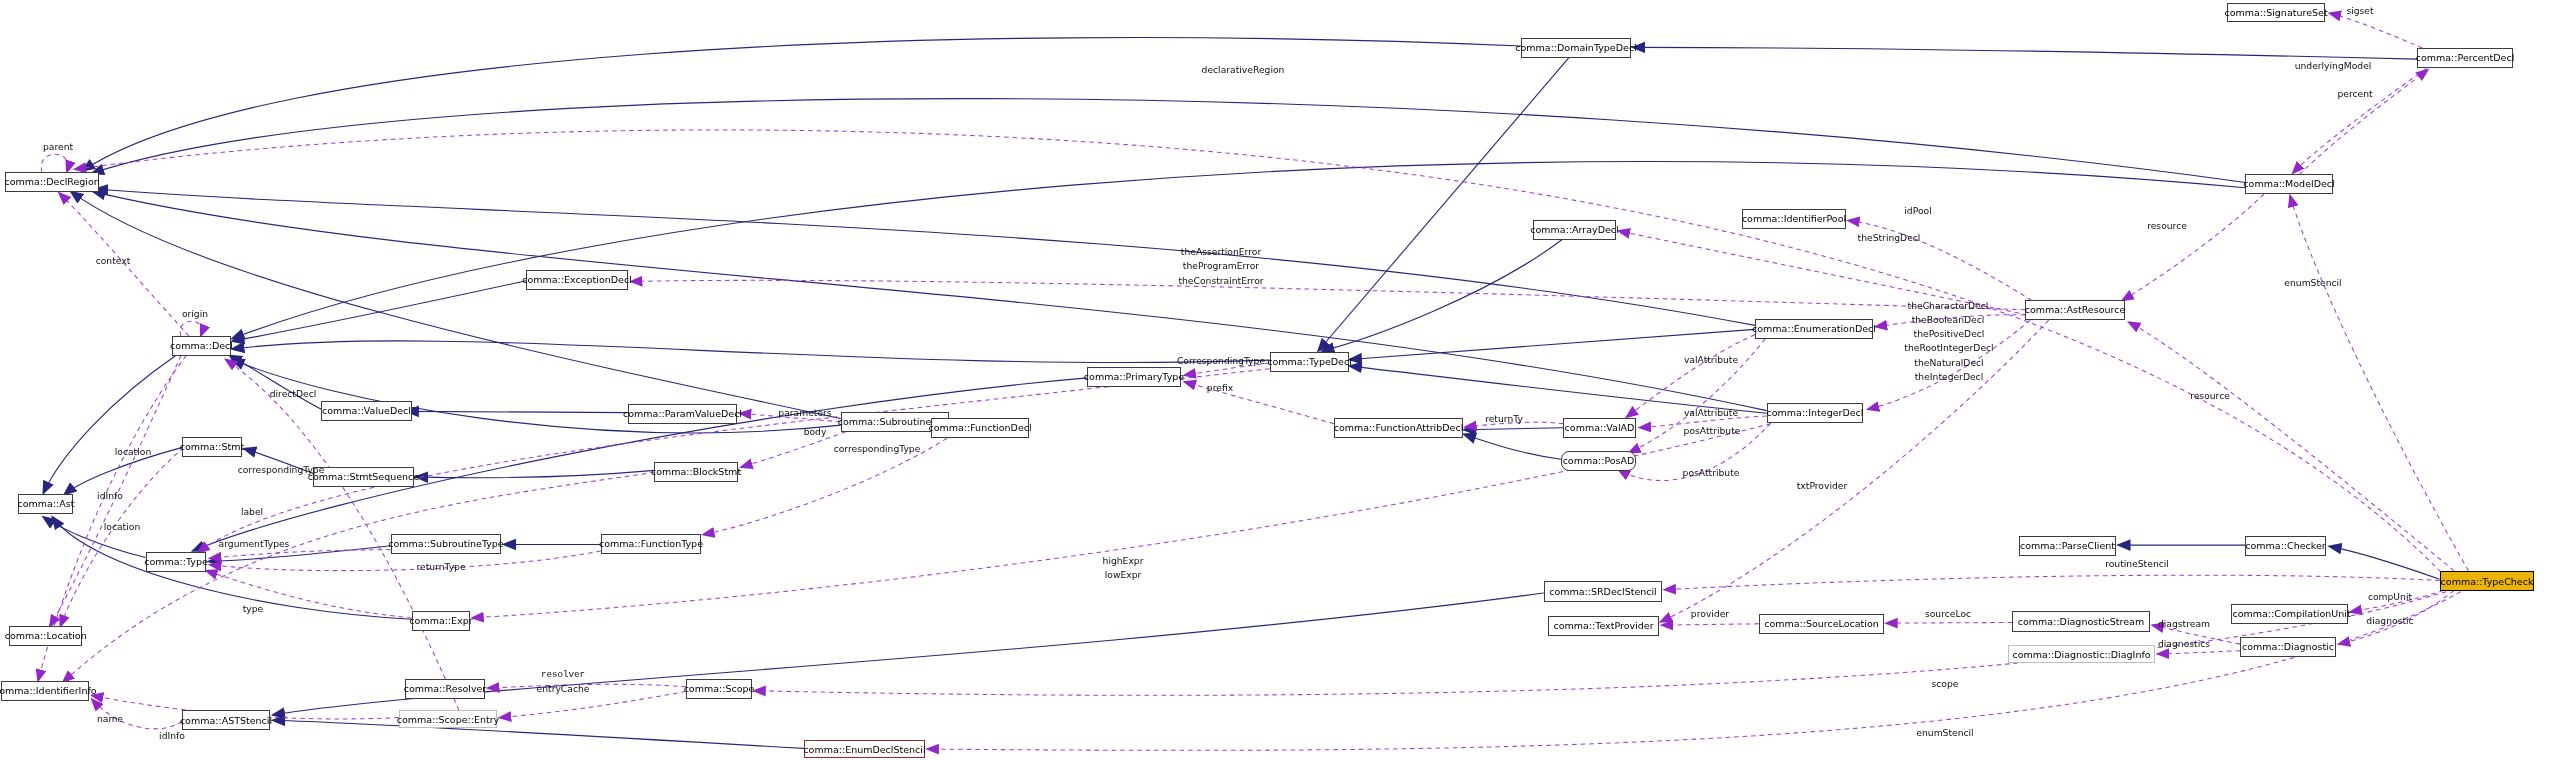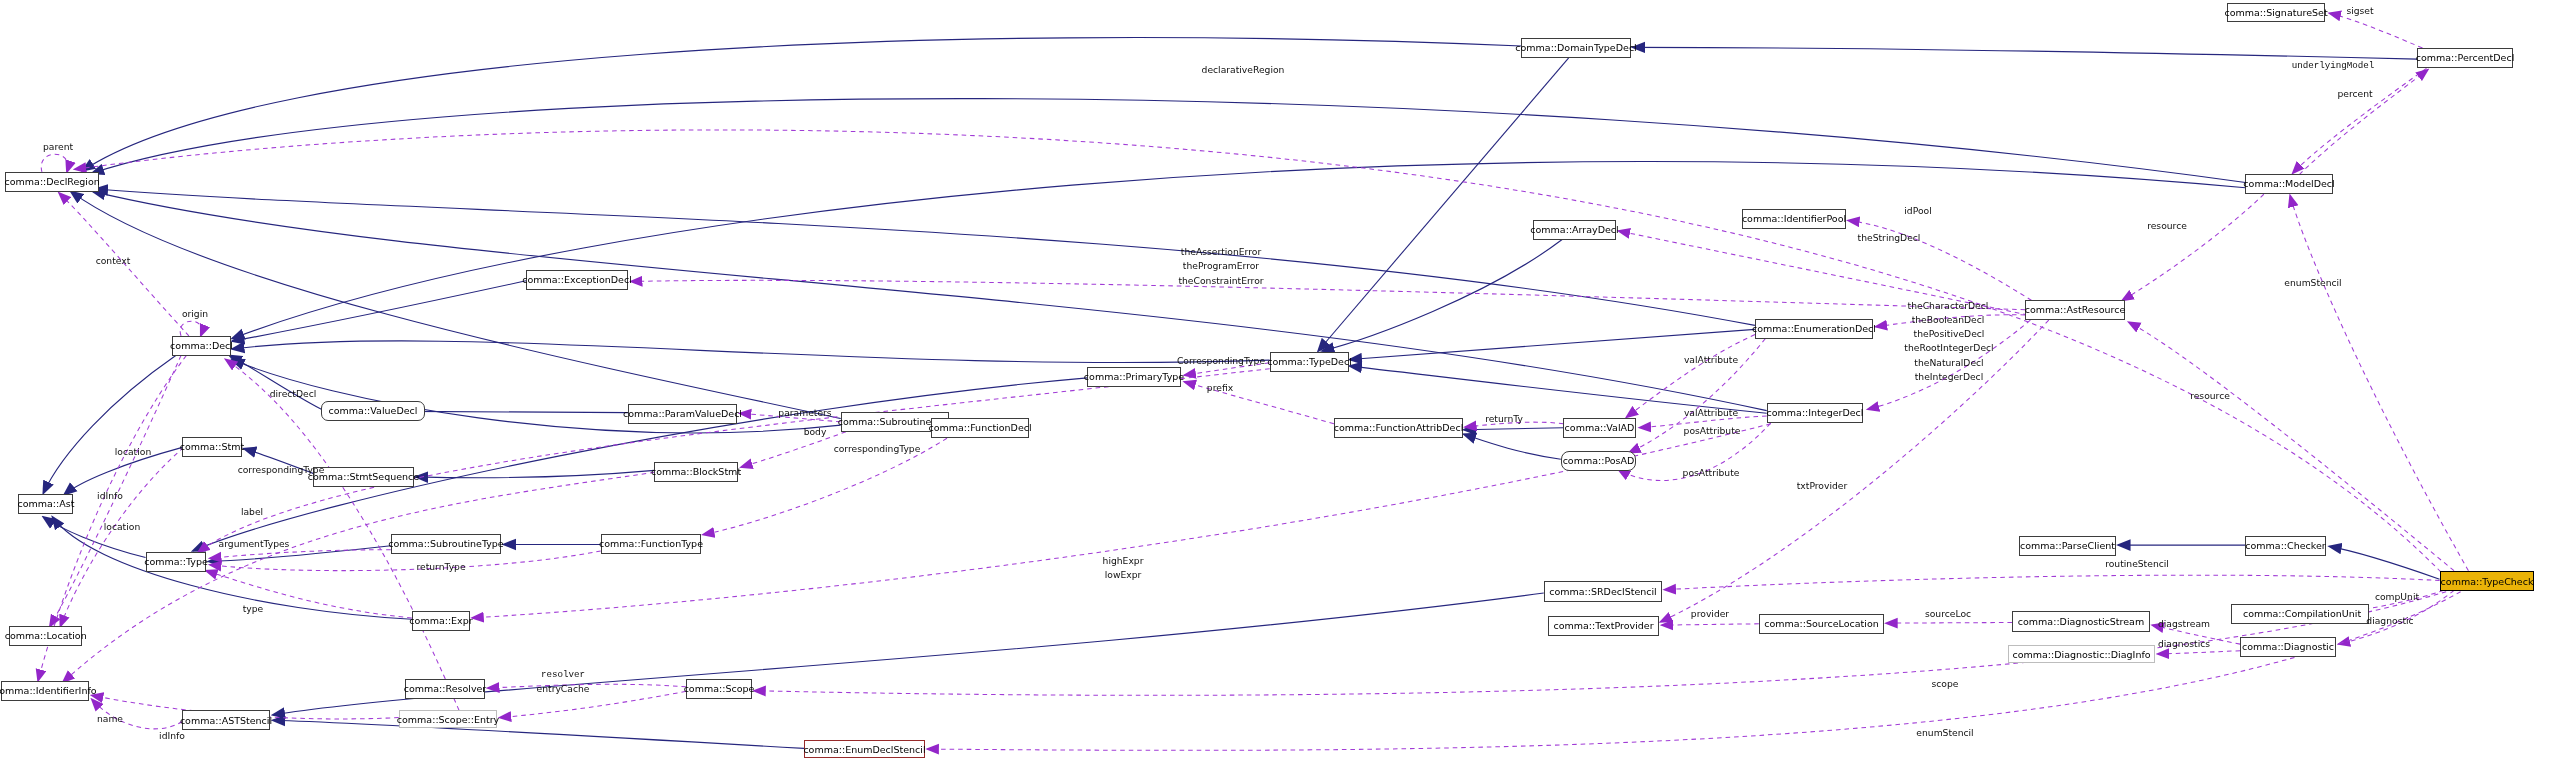--- a/index.html
+++ b/index.html
@@ -121,21 +121,21 @@
       <div class="node" title="comma::DomainTypeDecl" style="left: 1521px; top: 38px; width: 110px; height: 19.7px;">comma::DomainTypeDecl</div>
       <div class="node" title="comma::ModelDecl" style="left: 2245px; top: 174px; width: 88px; height: 19.7px;">comma::ModelDecl</div>
       <div class="node" title="comma::ArrayDecl" style="left: 1533px; top: 220px; width: 83px; height: 19.7px;">comma::ArrayDecl</div>
       <div class="node" title="comma::IdentifierPool" style="left: 1742px; top: 209px; width: 104px; height: 19.7px;">comma::IdentifierPool</div>
       <div class="node" title="comma::ExceptionDecl" style="left: 526px; top: 270px; width: 102px; height: 19.7px;">comma::ExceptionDecl</div>
       <div class="node" title="comma::Decl" style="left: 172px; top: 336px; width: 59px; height: 19.7px;">comma::Decl</div>
       <div class="node" title="comma::EnumerationDecl" style="left: 1755px; top: 319px; width: 118px; height: 19.7px;">comma::EnumerationDecl</div>
       <div class="node" title="comma::AstResource" style="left: 2025px; top: 300px; width: 100px; height: 19.7px;">comma::AstResource</div>
       <div class="node" title="comma::TypeDecl" style="left: 1270px; top: 352px; width: 79px; height: 19.7px;">comma::TypeDecl</div>
       <div class="node" title="comma::PrimaryType" style="left: 1087px; top: 367px; width: 94px; height: 19.7px;">comma::PrimaryType</div>
-      <div class="node" title="comma::ValueDecl" style="left: 321px; top: 401px; width: 104px; height: 19.7px; border-radius: 7px;">comma::ValueDecl</div>
+      <div class="node" title="comma::ValueDecl" style="left: 321px; top: 401px; width: 91px; height: 19.7px;">comma::ValueDecl</div>
       <div class="node" title="comma::ParamValueDecl" style="left: 628px; top: 404px; width: 109px; height: 19.7px;">comma::ParamValueDecl</div>
       <div class="node" title="comma::SubroutineDecl" style="left: 841px; top: 412px; width: 108px; height: 19.7px;">comma::SubroutineDecl</div>
       <div class="node" title="comma::FunctionDecl" style="left: 931px; top: 418px; width: 98px; height: 19.7px;">comma::FunctionDecl</div>
       <div class="node" title="comma::FunctionAttribDecl" style="left: 1334px; top: 418px; width: 129px; height: 19.7px;">comma::FunctionAttribDecl</div>
       <div class="node" title="comma::ValAD" style="left: 1563px; top: 418px; width: 73px; height: 19.7px;">comma::ValAD</div>
       <div class="node" title="comma::PosAD" style="left: 1561px; top: 451px; width: 75px; height: 19.7px; border-radius: 8px;">comma::PosAD</div>
       <div class="node" title="comma::IntegerDecl" style="left: 1767px; top: 403px; width: 96px; height: 19.7px;">comma::IntegerDecl</div>
       <div class="node" title="comma::Stmt" style="left: 182px; top: 437px; width: 60px; height: 19.7px;">comma::Stmt</div>
       <div class="node" title="comma::StmtSequence" style="left: 313px; top: 467px; width: 101px; height: 19.7px;">comma::StmtSequence</div>
       <div class="node" title="comma::BlockStmt" style="left: 654px; top: 462px; width: 84px; height: 19.7px;">comma::BlockStmt</div>
@@ -143,37 +143,37 @@
       <div class="node" title="comma::Type" style="left: 146px; top: 552px; width: 60px; height: 19.7px;">comma::Type</div>
       <div class="node" title="comma::SubroutineType" style="left: 391px; top: 534px; width: 110px; height: 19.7px;">comma::SubroutineType</div>
       <div class="node" title="comma::FunctionType" style="left: 601px; top: 534px; width: 100px; height: 19.7px;">comma::FunctionType</div>
       <div class="node" title="comma::ParseClient" style="left: 2019px; top: 536px; width: 97px; height: 19.7px;">comma::ParseClient</div>
       <div class="node" title="comma::Checker" style="left: 2245px; top: 536px; width: 81px; height: 19.7px;">comma::Checker</div>
       <div class="node highlight" title="comma::TypeCheck" style="left: 2440px; top: 571px; width: 94px; height: 20.3px;">comma::TypeCheck</div>
       <div class="node" title="comma::SRDeclStencil" style="left: 1544px; top: 581px; width: 118px; height: 21px;">comma::SRDeclStencil</div>
       <div class="node" title="comma::TextProvider" style="left: 1548px; top: 616px; width: 111px; height: 19.7px;">comma::TextProvider</div>
       <div class="node" title="comma::SourceLocation" style="left: 1759px; top: 614px; width: 125px; height: 19.7px;">comma::SourceLocation</div>
       <div class="node" title="comma::DiagnosticStream" style="left: 2012px; top: 611px; width: 138px; height: 21px;">comma::DiagnosticStream</div>
-      <div class="node" title="comma::CompilationUnit" style="left: 2231px; top: 604px; width: 138px; height: 19.7px; padding-left: 8px;">comma::CompilationUnit</div>
+      <div class="node" title="comma::CompilationUnit" style="left: 2231px; top: 604px; width: 117px; height: 19.7px; padding-left: 8px;">comma::CompilationUnit</div>
       <div class="node gray" title="comma::Diagnostic::DiagInfo" style="left: 2008px; top: 645px; width: 147px; height: 18.4px;">comma::Diagnostic::DiagInfo</div>
       <div class="node" title="comma::Diagnostic" style="left: 2240px; top: 637px; width: 96px; height: 19.7px;">comma::Diagnostic</div>
       <div class="node" title="comma::Location" style="left: 9.2px; top: 626px; width: 73px; height: 19.7px;">comma::Location</div>
       <div class="node" title="comma::Expr" style="left: 412px; top: 611px; width: 58px; height: 19.7px;">comma::Expr</div>
       <div class="node" title="comma::IdentifierInfo" style="left: 1.3px; top: 681px; width: 88px; height: 19.7px;">comma::IdentifierInfo</div>
       <div class="node" title="comma::ASTStencil" style="left: 182px; top: 710px; width: 88px; height: 20.3px;">comma::ASTStencil</div>
       <div class="node" title="comma::Resolver" style="left: 405px; top: 679px; width: 80px; height: 19.7px;">comma::Resolver</div>
       <div class="node" title="comma::Scope" style="left: 686px; top: 679px; width: 66px; height: 19.7px;">comma::Scope</div>
       <div class="node gray" title="comma::Scope::Entry" style="left: 399px; top: 710px; width: 98px; height: 18.4px;">comma::Scope::Entry</div>
       <div class="node red" title="comma::EnumDeclStencil" style="left: 804px; top: 740px; width: 121px; height: 18px;">comma::EnumDeclStencil</div>
     </div>
   <div id="label-layer">
       <div class="edge-label" style="left: 58px; top: 147px;">parent</div>
       <div class="edge-label" style="left: 1243px; top: 70px;">declarativeRegion</div>
       <div class="edge-label" style="left: 2360px; top: 11px;">sigset</div>
-      <div class="edge-label" style="left: 2333px; top: 66px; font-family: Liberation Mono, monospace;">underlyingModel</div>
+      <div class="edge-label" style="left: 2333px; top: 66px;">underlyingModel</div>
       <div class="edge-label" style="left: 2355px; top: 94px;">percent</div>
       <div class="edge-label" style="left: 1918px; top: 211px;">idPool</div>
       <div class="edge-label" style="left: 1889px; top: 238px;">theStringDecl</div>
       <div class="edge-label" style="left: 2167px; top: 226px;">resource</div>
       <div class="edge-label" style="left: 2313px; top: 283px;">enumStencil</div>
       <div class="edge-label" style="left: 2210px; top: 396px;">resource</div>
       <div class="edge-label" style="left: 113px; top: 261px;">context</div>
       <div class="edge-label" style="left: 195px; top: 314px;">origin</div>
       <div class="edge-label" style="left: 1221px; top: 266px;">theAssertionError
 theProgramError
@@ -195,21 +195,21 @@
 lowExpr</div>
       <div class="edge-label" style="left: 1711px; top: 360px;">valAttribute</div>
       <div class="edge-label" style="left: 1711px; top: 413px;">valAttribute</div>
       <div class="edge-label" style="left: 1712px; top: 431px;">posAttribute</div>
       <div class="edge-label" style="left: 1711px; top: 473px;">posAttribute</div>
       <div class="edge-label" style="left: 1504px; top: 419px;">returnTy</div>
       <div class="edge-label" style="left: 1822px; top: 486px;">txtProvider</div>
       <div class="edge-label" style="left: 1710px; top: 614px;">provider</div>
       <div class="edge-label" style="left: 1948px; top: 614px;">sourceLoc</div>
       <div class="edge-label" style="left: 2137px; top: 564px;">routineStencil</div>
-      <div class="edge-label" style="left: 2390px; top: 597px; margin-left: 7px;">compUnit</div>
+      <div class="edge-label" style="left: 2390px; top: 597px;">compUnit</div>
       <div class="edge-label" style="left: 2390px; top: 621px;">diagnostic</div>
       <div class="edge-label" style="left: 2184px; top: 624px;">diagstream</div>
       <div class="edge-label" style="left: 2184px; top: 644px;">diagnostics</div>
       <div class="edge-label" style="left: 1945px; top: 684px;">scope</div>
       <div class="edge-label" style="left: 1945px; top: 733px;">enumStencil</div>
       <div class="edge-label" style="left: 563px; top: 675px; font-family: Liberation Mono, monospace;">resolver</div>
       <div class="edge-label" style="left: 563px; top: 689px;">entryCache</div>
       <div class="edge-label" style="left: 110px; top: 719px;">name</div>
       <div class="edge-label" style="left: 172px; top: 736px;">idInfo</div>
       <div class="edge-label" style="left: 293px; top: 394px;">directDecl</div>

